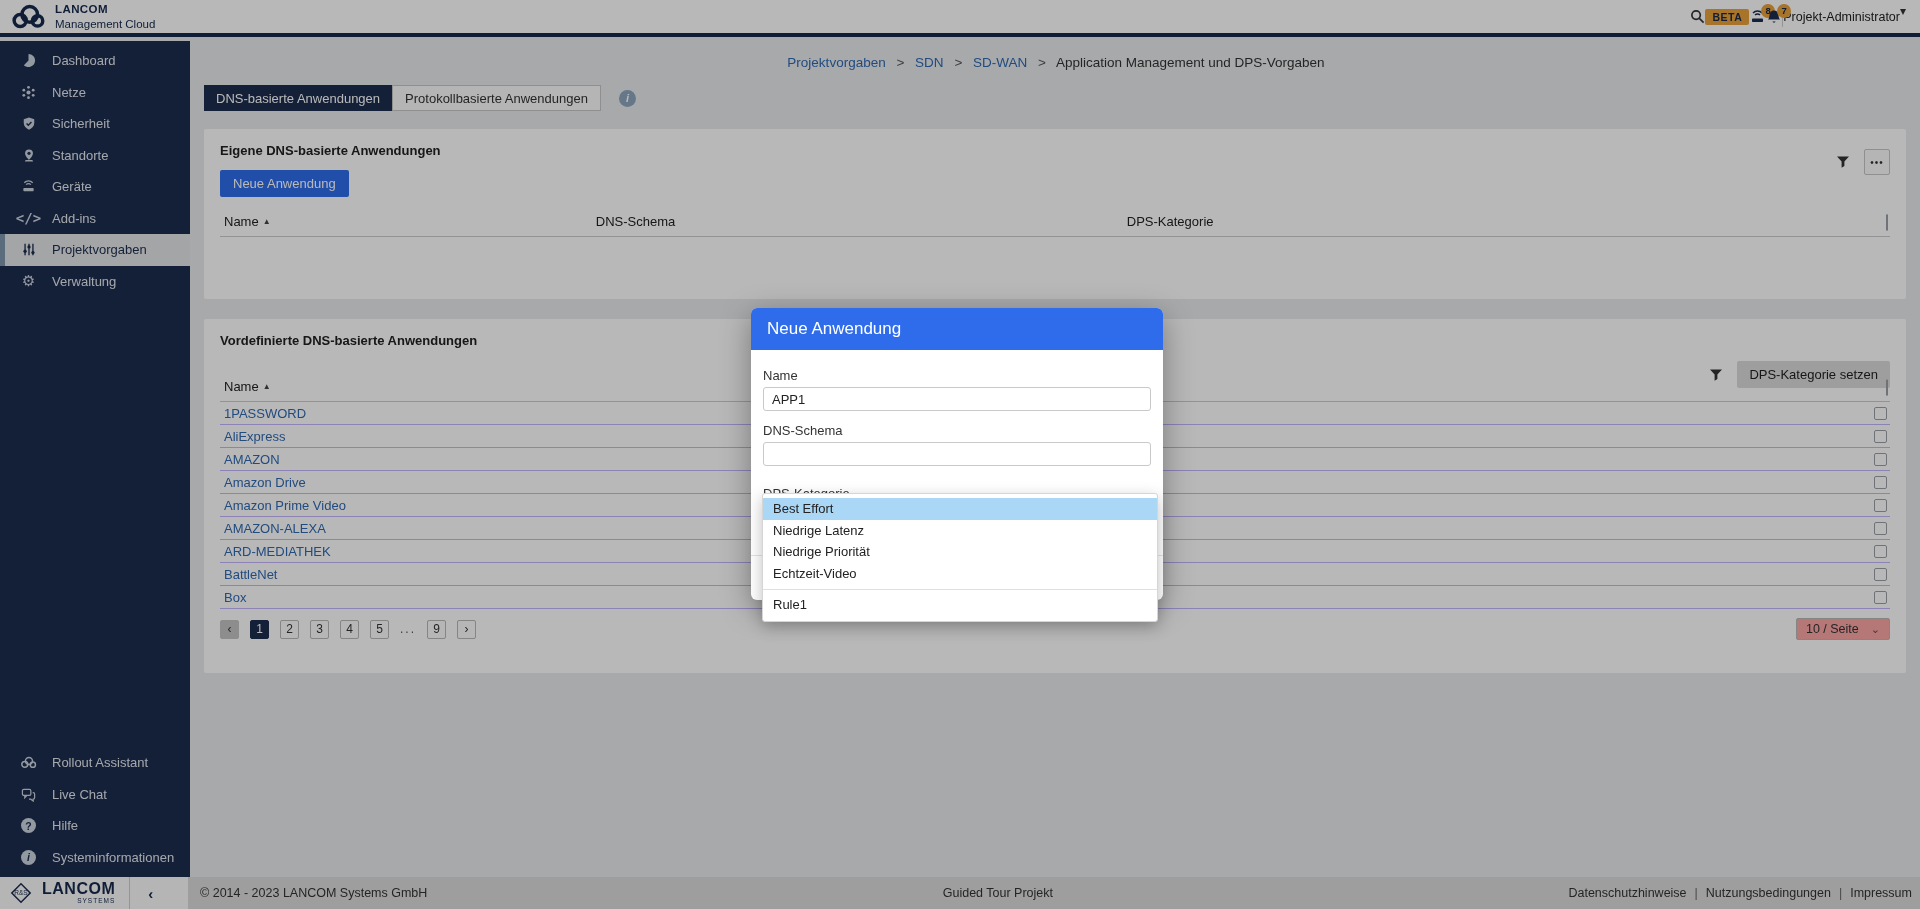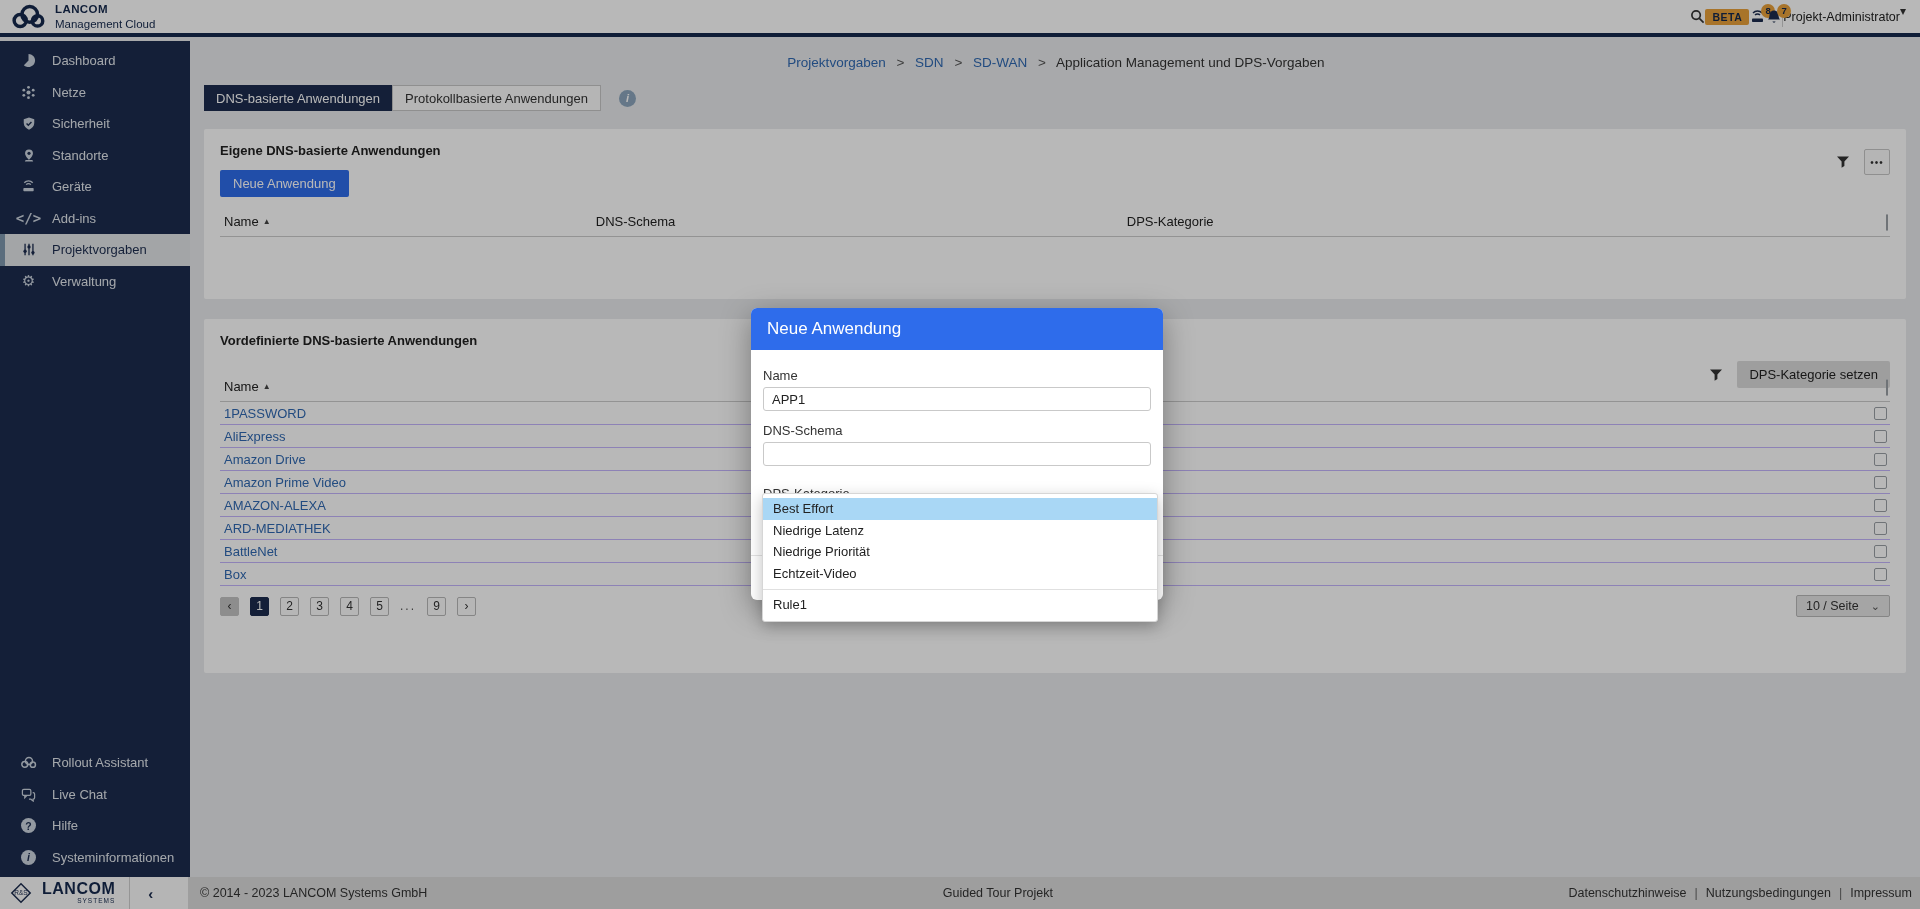--- a/index.html
+++ b/index.html
@@ -71,21 +71,21 @@
   .trow { height:23px; display:flex; align-items:center; justify-content:space-between; border-bottom:1px solid #c4b5fd; padding:0 3px 0 4px; }
   .trow a { color:#3069b2; text-decoration:none; font-size:13px; cursor:pointer; }
 
   .pager-row { display:flex; align-items:center; justify-content:space-between; margin-top:9px; }
   .pager { display:flex; align-items:center; gap:11px; }
   .pg { width:19px; height:19px; display:flex; align-items:center; justify-content:center; font-size:12px;
         border:1px solid #b9b9b9; background:#fdfdfd; color:#333; border-radius:2px; cursor:pointer; }
   .pg.prev { background:#c4c4c4; border-color:#c4c4c4; }
   .pg.active { background:#1c2c4e; border-color:#1c2c4e; color:#fff; }
   .pg-ellipsis { color:#555; font-size:12px; letter-spacing:2px; }
-  .page-size { border:1px solid #b9b9b9; background:#e5e5e5; border-radius:2px; height:22px; display:flex; align-items:center;
+  .page-size { border:1px solid #b9b9b9; background:#fca5a5; border-radius:2px; height:22px; display:flex; align-items:center;
                gap:12px; padding:0 9px; font-size:12.5px; color:#333; cursor:pointer; }
   .page-size .caret { font-size:11px; color:#555; }
 
   
   .footer { position:absolute; bottom:0; left:0; width:1920px; height:32px; display:flex; z-index:5; }
   .footer-left { width:188px; background:#fbfbfb; display:flex; align-items:center; gap:8px; padding-left:8px; }
   .brand-block { line-height:1; color:#15294d; }
   .brand-main { font-size:16px; font-weight:bold; letter-spacing:.5px; }
   .brand-sub { font-size:6.5px; letter-spacing:1px; text-align:right; margin-top:1px; }
   .fl-divider { width:1px; height:32px; background:#cfcfcf; margin-left:6px; }
@@ -321,20 +321,24 @@
     <div>
       <div class="trow">
           <a>1PASSWORD</a>
           <span class="cb"></span>
         </div>
       <div class="trow">
           <a>AliExpress</a>
           <span class="cb"></span>
         </div>
       <div class="trow">
+          <a>AMAZON</a>
+          <span class="cb"></span>
+        </div>
+      <div class="trow">
           <a>Amazon Drive</a>
           <span class="cb"></span>
         </div>
       <div class="trow">
           <a>Amazon Prime Video</a>
           <span class="cb"></span>
         </div>
       <div class="trow">
           <a>AMAZON-ALEXA</a>
           <span class="cb"></span>

